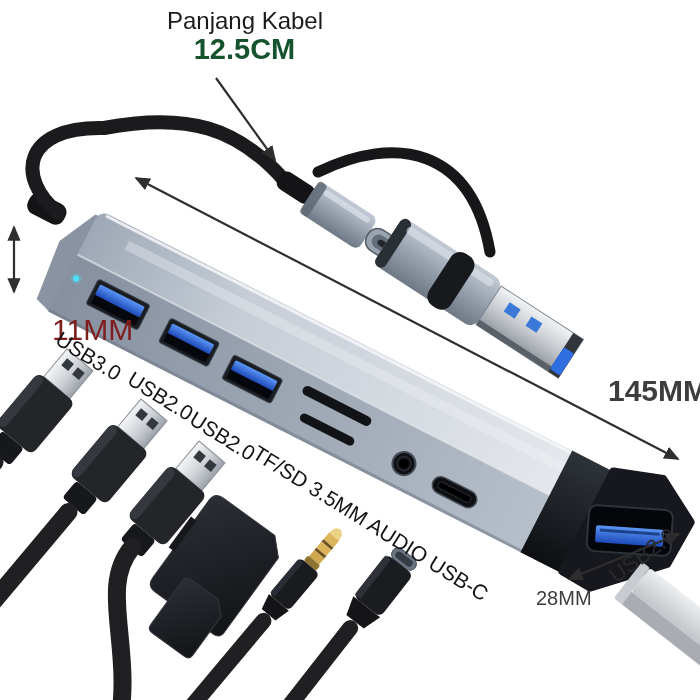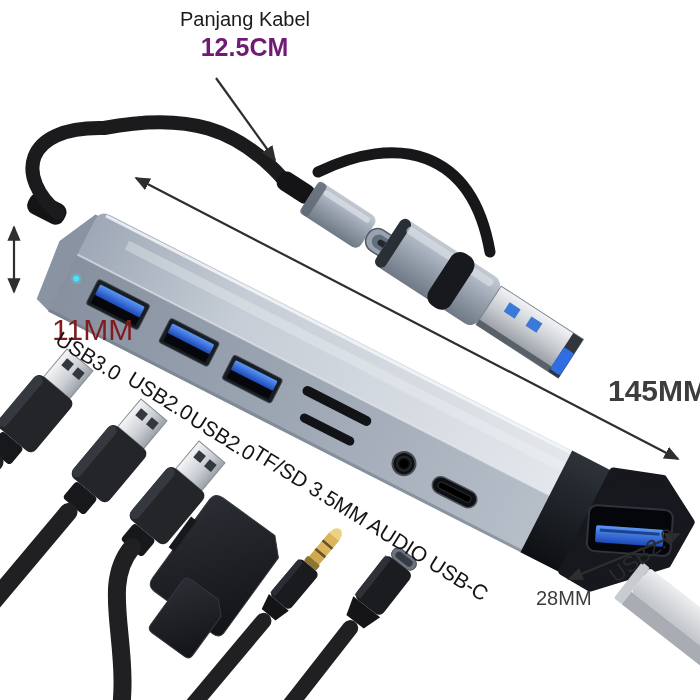--- a/index.html
+++ b/index.html
@@ -2,22 +2,22 @@
 <html><head>
 <meta charset="utf-8">
 <style>
   html,body{margin:0;padding:0;background:#ffffff;}
   #stage{
     position:relative;width:700px;height:700px;background:#ffffff;overflow:hidden;
     font-family:"Liberation Sans",sans-serif;
   }
   #scene-svg{position:absolute;left:0;top:0;}
   .ann{position:absolute;color:#3d3d3d;white-space:nowrap;line-height:1.1;}
-  #lbl-pk{left:160px;top:8px;width:170px;text-align:center;font-size:20px;color:#1b1b1b;}
-  #lbl-cm{left:162px;top:34px;width:165px;text-align:center;font-size:25px;font-weight:bold;color:#701a75;}
+  #lbl-pk{left:160px;top:8px;width:170px;text-align:center;font-size:24px;color:#1b1b1b;}
+  #lbl-cm{left:162px;top:34px;width:165px;text-align:center;font-size:29px;font-weight:bold;color:#14532d;}
   #lbl-11{left:4px;top:313px;font-size:30px;font-weight:500;color:#7f1d1d;margin-left:48px;}
   #lbl-145{left:608px;top:374px;font-size:30px;font-weight:700;}
   #lbl-28{left:536px;top:587px;font-size:20px;font-weight:500;}
   #lbl-usb20e{left:612px;top:566px;font-size:22px;font-weight:500;color:#2a2a2e;
     transform:rotate(-36deg);transform-origin:0 50%;}
   .plabel{position:absolute;font-size:21px;font-weight:500;color:#141416;white-space:nowrap;
     transform:rotate(32deg);transform-origin:0 0;}
   #pl1{left:64px;top:327px;}
   #pl2{left:136px;top:367px;}
   #pl3{left:198px;top:407px;}

